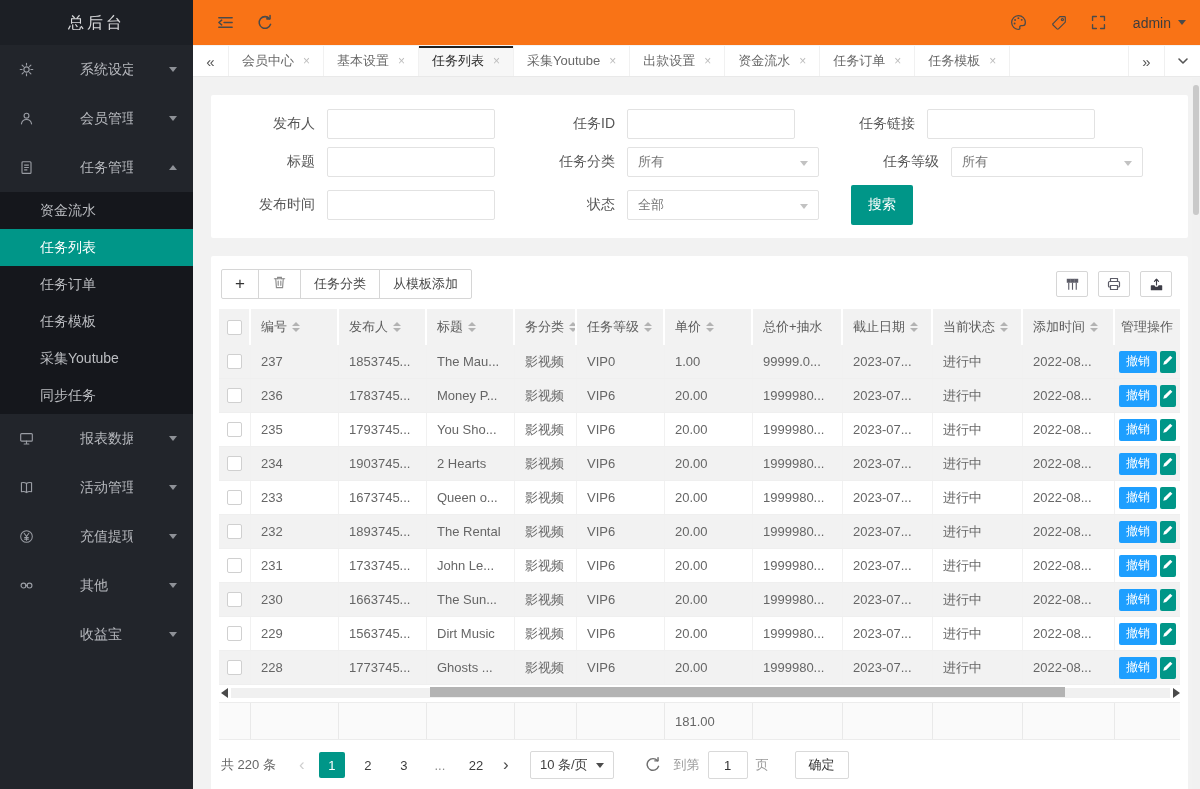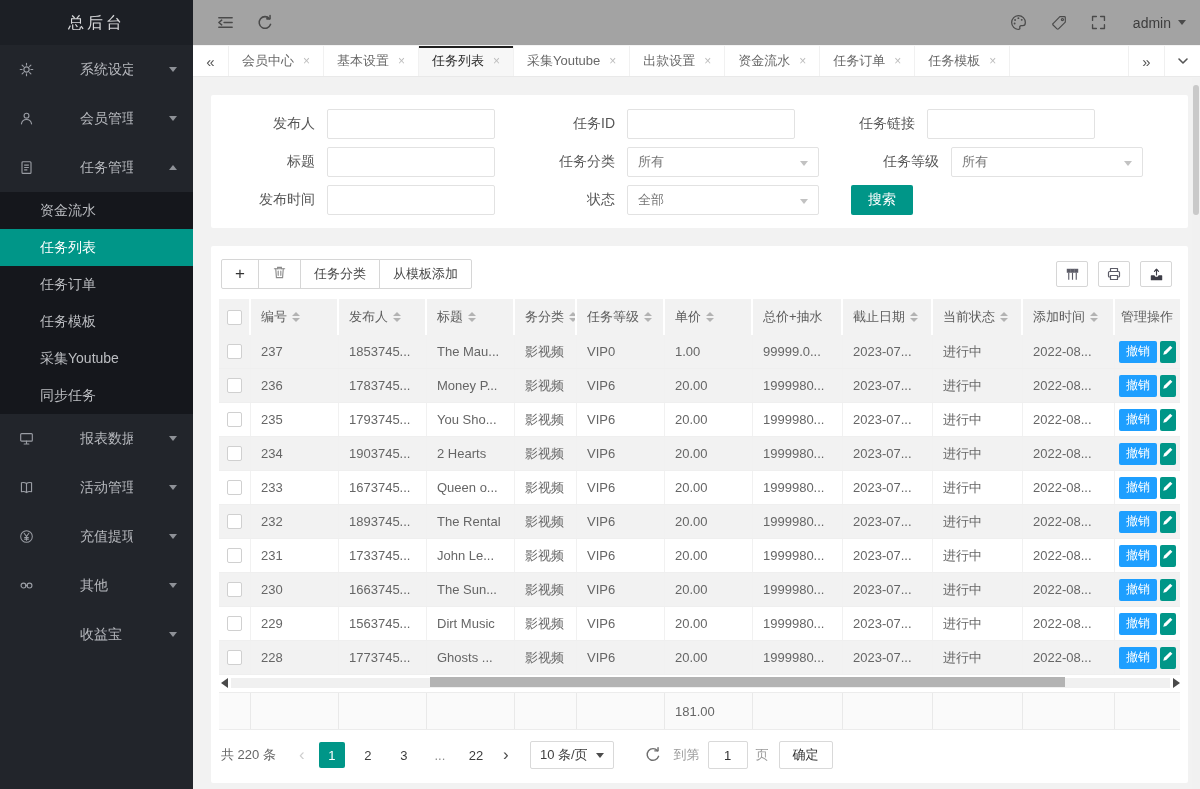--- a/index.html
+++ b/index.html
@@ -14,21 +14,21 @@
   .mi-icon { width:16px; height:16px; margin-right:10px; display:inline-flex; align-items:center; justify-content:center; }
   .mi-icon svg { stroke:#9a9da4; }
   .mi-label { flex:1; white-space:nowrap; overflow:hidden; }
   .mi-arrow { width:0; height:0; border-left:4px solid transparent; border-right:4px solid transparent; border-top:5px solid #8e9197; margin-left:auto; }
   .mi-arrow.up { border-top:none; border-bottom:5px solid #8e9197; }
   .submenu { background:#15171c; }
   .sub-item { height:37px; line-height:37px; padding-left:40px; color:#bcbec2; font-size:14px; cursor:pointer; white-space:nowrap; }
   .sub-item.active { background:var(--accent,#009688); color:#fff; }
 
   
-  .topbar { position:absolute; left:193px; top:0; right:0; height:45px; background:#a3a3a3; display:flex; align-items:center; padding:0 14px 0 12px; }
+  .topbar { position:absolute; left:193px; top:0; right:0; height:45px; background:#f97316; display:flex; align-items:center; padding:0 14px 0 12px; }
   .h-btn { width:40px; height:45px; display:flex; align-items:center; justify-content:center; cursor:pointer; color:#4a4a4a; }
   .h-btn svg { stroke:#4a4a4a; }
   .topbar .spacer { flex:1; }
   .user { display:flex; align-items:center; gap:7px; font-size:14px; color:#3d3d3d; margin-left:14px; cursor:pointer; }
   .caret-down { width:0; height:0; border-left:4px solid transparent; border-right:4px solid transparent; border-top:5px solid #4a4a4a; }
 
   
   .tabbar { position:absolute; left:193px; top:45px; right:0; height:32px; background:#fff; border-top:1px solid #f4f4f4; border-bottom:1px solid #e9e9e9; display:flex; align-items:stretch; }
   .tab-nav { width:36px; display:flex; align-items:center; justify-content:center; font-size:15px; color:#555; border-right:1px solid #f0f0f0; cursor:pointer; }
   .tab-nav.right { border-right:none; border-left:1px solid #f0f0f0; }
@@ -43,21 +43,21 @@
   .card { background:#fff; border-radius:2px; }
   .filter-card { margin:17px 4px 18px 18px; padding:14px 16px 13px; }
 
   .f-row { display:flex; margin-bottom:8px; }
   .f-row:last-child { margin-bottom:0; }
   .f-item { display:flex; align-items:center; margin-right:32px; }
   .f-label { width:88px; text-align:right; margin-right:12px; font-size:14px; color:#565656; white-space:nowrap; }
   .f-input { width:168px; height:30px; border:1px solid #e2e2e2; border-radius:2px; padding:0 8px; font:13px "Liberation Sans","DejaVu Sans",sans-serif; color:#333; outline:none; background:#fff; }
   .f-select { width:192px; height:30px; border:1px solid #e2e2e2; border-radius:2px; display:flex; align-items:center; padding:0 10px; color:#757575; font-size:13px; position:relative; background:#fff; cursor:pointer; }
   .f-select .sel-caret { position:absolute; right:10px; top:13px; width:0; height:0; border-left:4px solid transparent; border-right:4px solid transparent; border-top:5px solid #c2c2c2; }
-  .search-btn { height:30px; padding:0 17px; background:var(--accent,#009688); color:#fff; font-size:14px; border:none; border-radius:2px; cursor:pointer; }
+  .search-btn { height:40px; padding:0 17px; background:var(--accent,#009688); color:#fff; font-size:14px; border:none; border-radius:2px; cursor:pointer; }
 
   .table-card { margin:0 4px 0 18px; padding:8px 8px 10px; }
   .toolbar { display:flex; align-items:center; padding:5px 4px 10px 2px; }
   .btn-group { display:flex; }
   .btn-group button { height:30px; min-width:38px; padding:0 13px; background:#fff; border:1px solid #d6d6d6; margin-left:-1px; font-size:13px; color:#484848; display:flex; align-items:center; justify-content:center; cursor:pointer; }
   .btn-group button:first-child { margin-left:0; border-radius:2px 0 0 2px; }
   .btn-group button:last-child { border-radius:0 2px 2px 0; }
   .btn-group .plus { font-size:17px; color:#333; }
   .tool-right { margin-left:auto; display:flex; gap:10px; padding-right:4px; }
   .icon-btn { width:32px; height:26px; border:1px solid #d6d6d6; border-radius:2px; display:flex; align-items:center; justify-content:center; background:#fff; cursor:pointer; }
@@ -115,21 +115,21 @@
   .pg-arrow.next { color:#4c4c4c; }
   .pg-pages { display:flex; align-items:center; }
   .pg-page { min-width:26px; height:26px; display:flex; align-items:center; justify-content:center; margin:0 5px; border-radius:2px; color:#3c3c3c; cursor:pointer; padding:0 4px; }
   .pg-page.active { background:var(--accent,#009688); color:#fff; }
   .pg-page.dots { color:#8d8d8d; cursor:default; }
   .pg-size { height:28px; border:1px solid #d9d9d9; border-radius:2px; display:flex; align-items:center; gap:8px; padding:0 9px; margin-left:12px; color:#3f3f3f; cursor:pointer; background:#fff; }
   .pg-size .sel-caret2 { width:0; height:0; border-left:4px solid transparent; border-right:4px solid transparent; border-top:5px solid #4c4c4c; }
   .pg-refresh { margin-left:26px; width:26px; height:26px; display:flex; align-items:center; justify-content:center; cursor:pointer; }
   .pg-goto-label { color:#9b9b9b; margin:0 8px; }
   .pg-goto { width:40px; height:28px; border:1px solid #d9d9d9; border-radius:2px; text-align:center; font:13px "Liberation Sans","DejaVu Sans",sans-serif; color:#333; outline:none; }
-  .pg-confirm { height:28px; padding:0 13px; margin-left:2px; background:#fff; border:1px solid #d9d9d9; border-radius:2px; font-size:13px; color:#333; cursor:pointer; }
+  .pg-confirm { height:28px; padding:0 13px; margin-left:18px; background:#fff; border:1px solid #d9d9d9; border-radius:2px; font-size:13px; color:#333; cursor:pointer; }
 
   
   .vscroll { position:absolute; right:0; top:78px; bottom:0; width:8px; background:#f1f1f1; }
   .vs-thumb { position:absolute; top:7px; left:1px; width:6px; height:130px; background:#c9c9c9; border-radius:3px; cursor:grab; }
 </style>
 </head>
 <body>
 
 <div class="stage">
 

